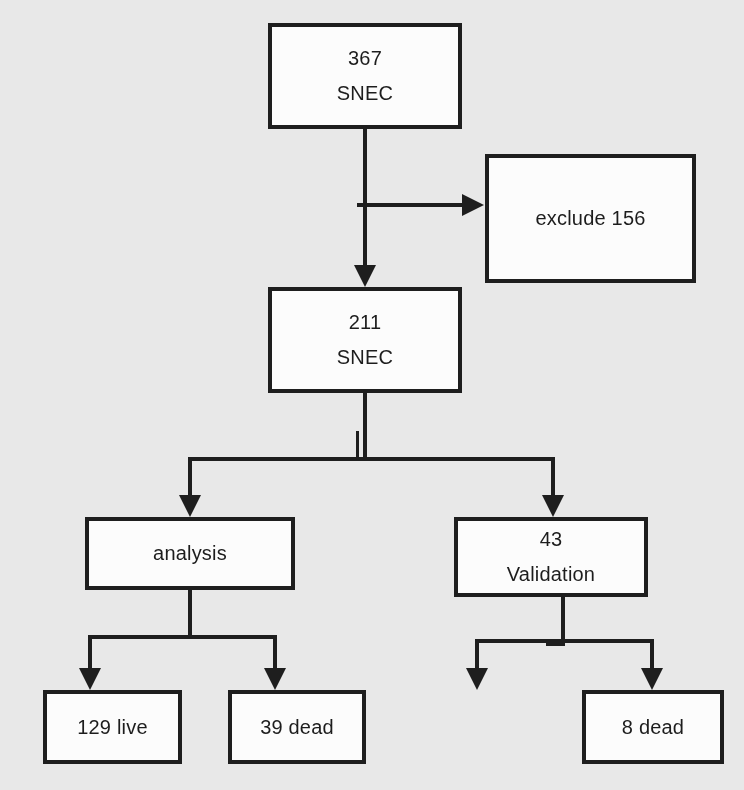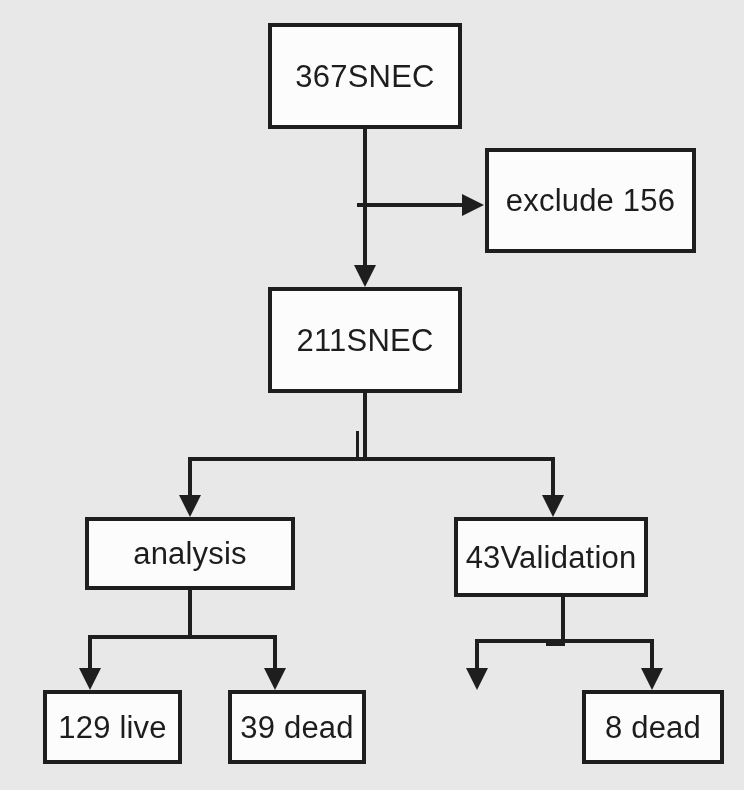--- a/index.html
+++ b/index.html
@@ -15,26 +15,26 @@
     overflow: hidden;
     font-family: "Liberation Sans", sans-serif;
     border-bottom: 2px solid #cfcfcf;
   }
   .node {
     position: absolute;
     box-sizing: border-box;
     background: #fcfcfc;
     border: 4px solid #1e1e1e;
     display: flex;
-    flex-direction: row;
+    flex-direction: column;
     align-items: center;
     justify-content: center;
     text-align: center;
     color: #1d1d1d;
-    font-size: 31px;
+    font-size: 20px;
     line-height: 35px;
     letter-spacing: 0.2px;
   }
   .node .line { display: block; white-space: nowrap; }
   .vline, .hline {
     position: absolute;
     background: #1e1e1e;
   }
   .arrow-down {
     position: absolute;
@@ -46,21 +46,21 @@
   .arrow-right {
     position: absolute;
     width: 0; height: 0;
     border-top: 11px solid transparent;
     border-bottom: 11px solid transparent;
     border-left: 22px solid #1e1e1e;
   }
 
   
   #box-total    { left: 268px; top: 23px;  width: 194px; height: 106px; }
-  #box-exclude  { left: 485px; top: 148px; width: 211px; height: 105px; gap: 48px; }
+  #box-exclude  { left: 485px; top: 154px; width: 211px; height: 129px; gap: 48px; }
   #box-included { left: 268px; top: 287px; width: 194px; height: 106px; }
   #box-stat     { left: 85px;  top: 517px; width: 210px; height: 73px; }
   #box-val      { left: 454px; top: 517px; width: 194px; height: 80px; }
   #box-stat-live{ left: 23px;  top: 690px; width: 139px; height: 74px; margin-left: 20px; }
   #box-stat-dead{ left: 202px; top: 690px; width: 138px; height: 74px; margin-left: 26px; }
   #box-val-live { left: 413px; top: 690px; width: 123px; height: 74px; }
   #box-val-dead { left: 582px; top: 690px; width: 142px; height: 74px; }
 
   
   #stem-1          { left: 363px; top: 129px; width: 4px; height: 136px; }

